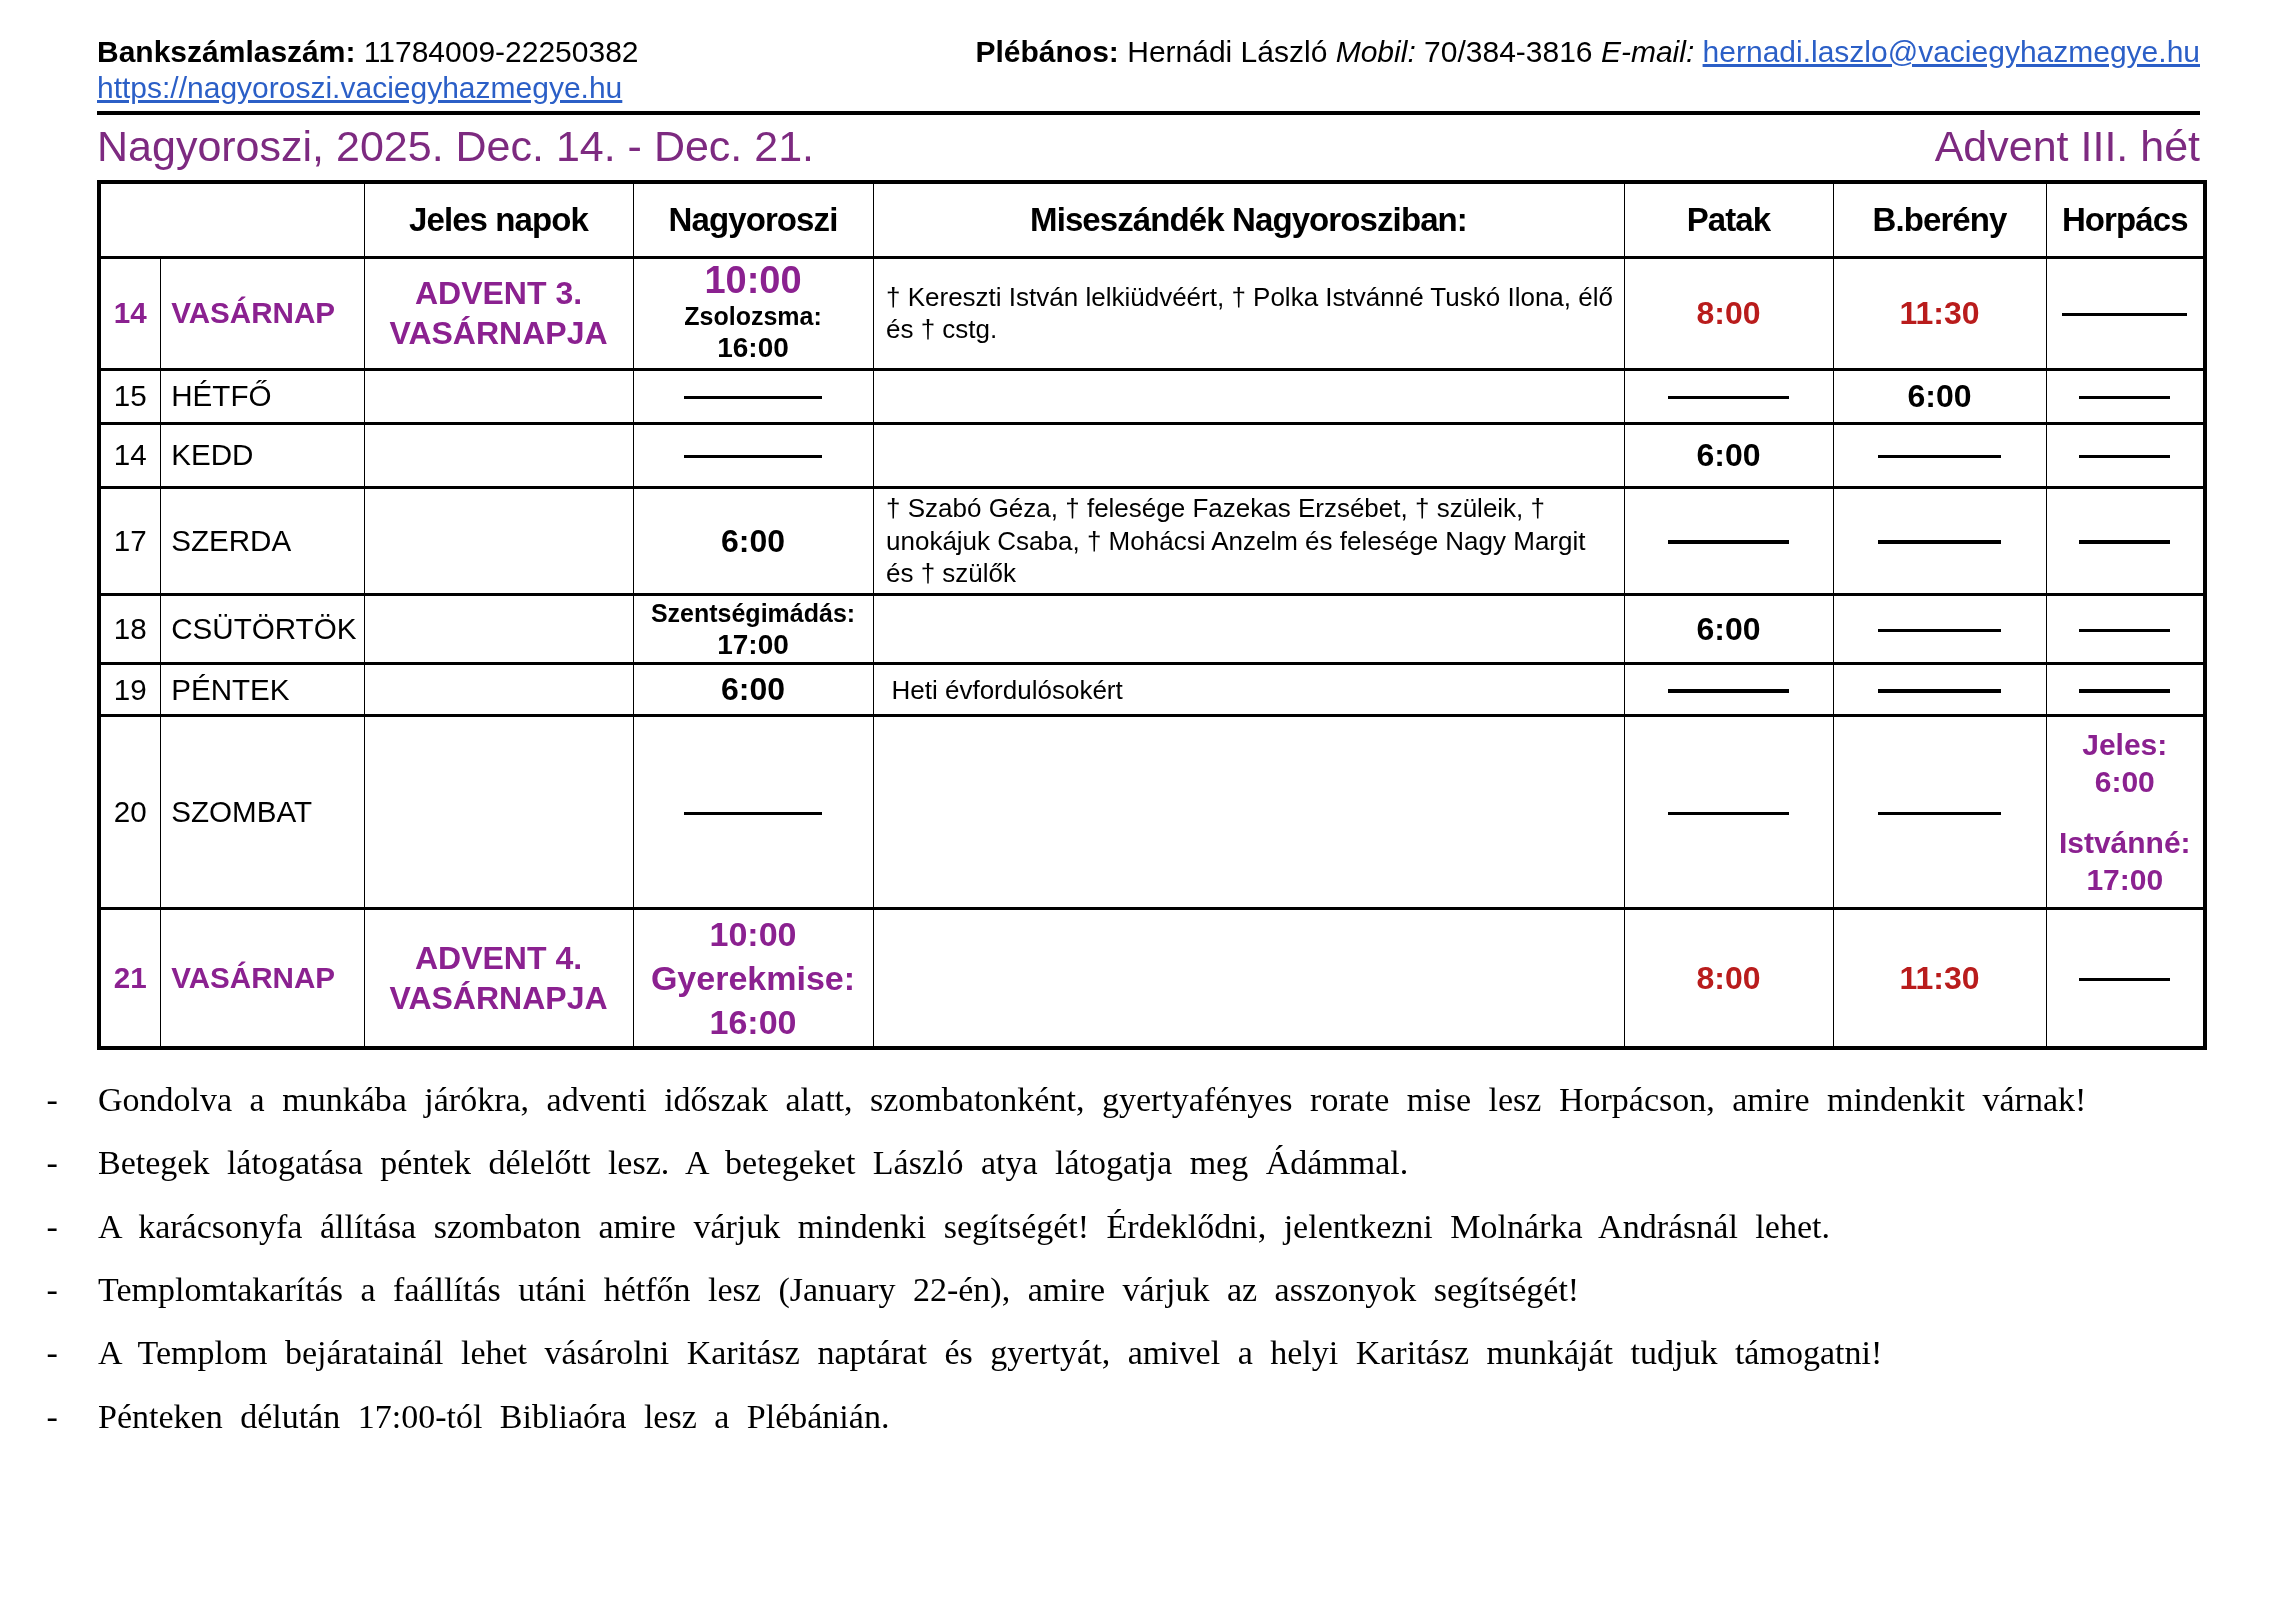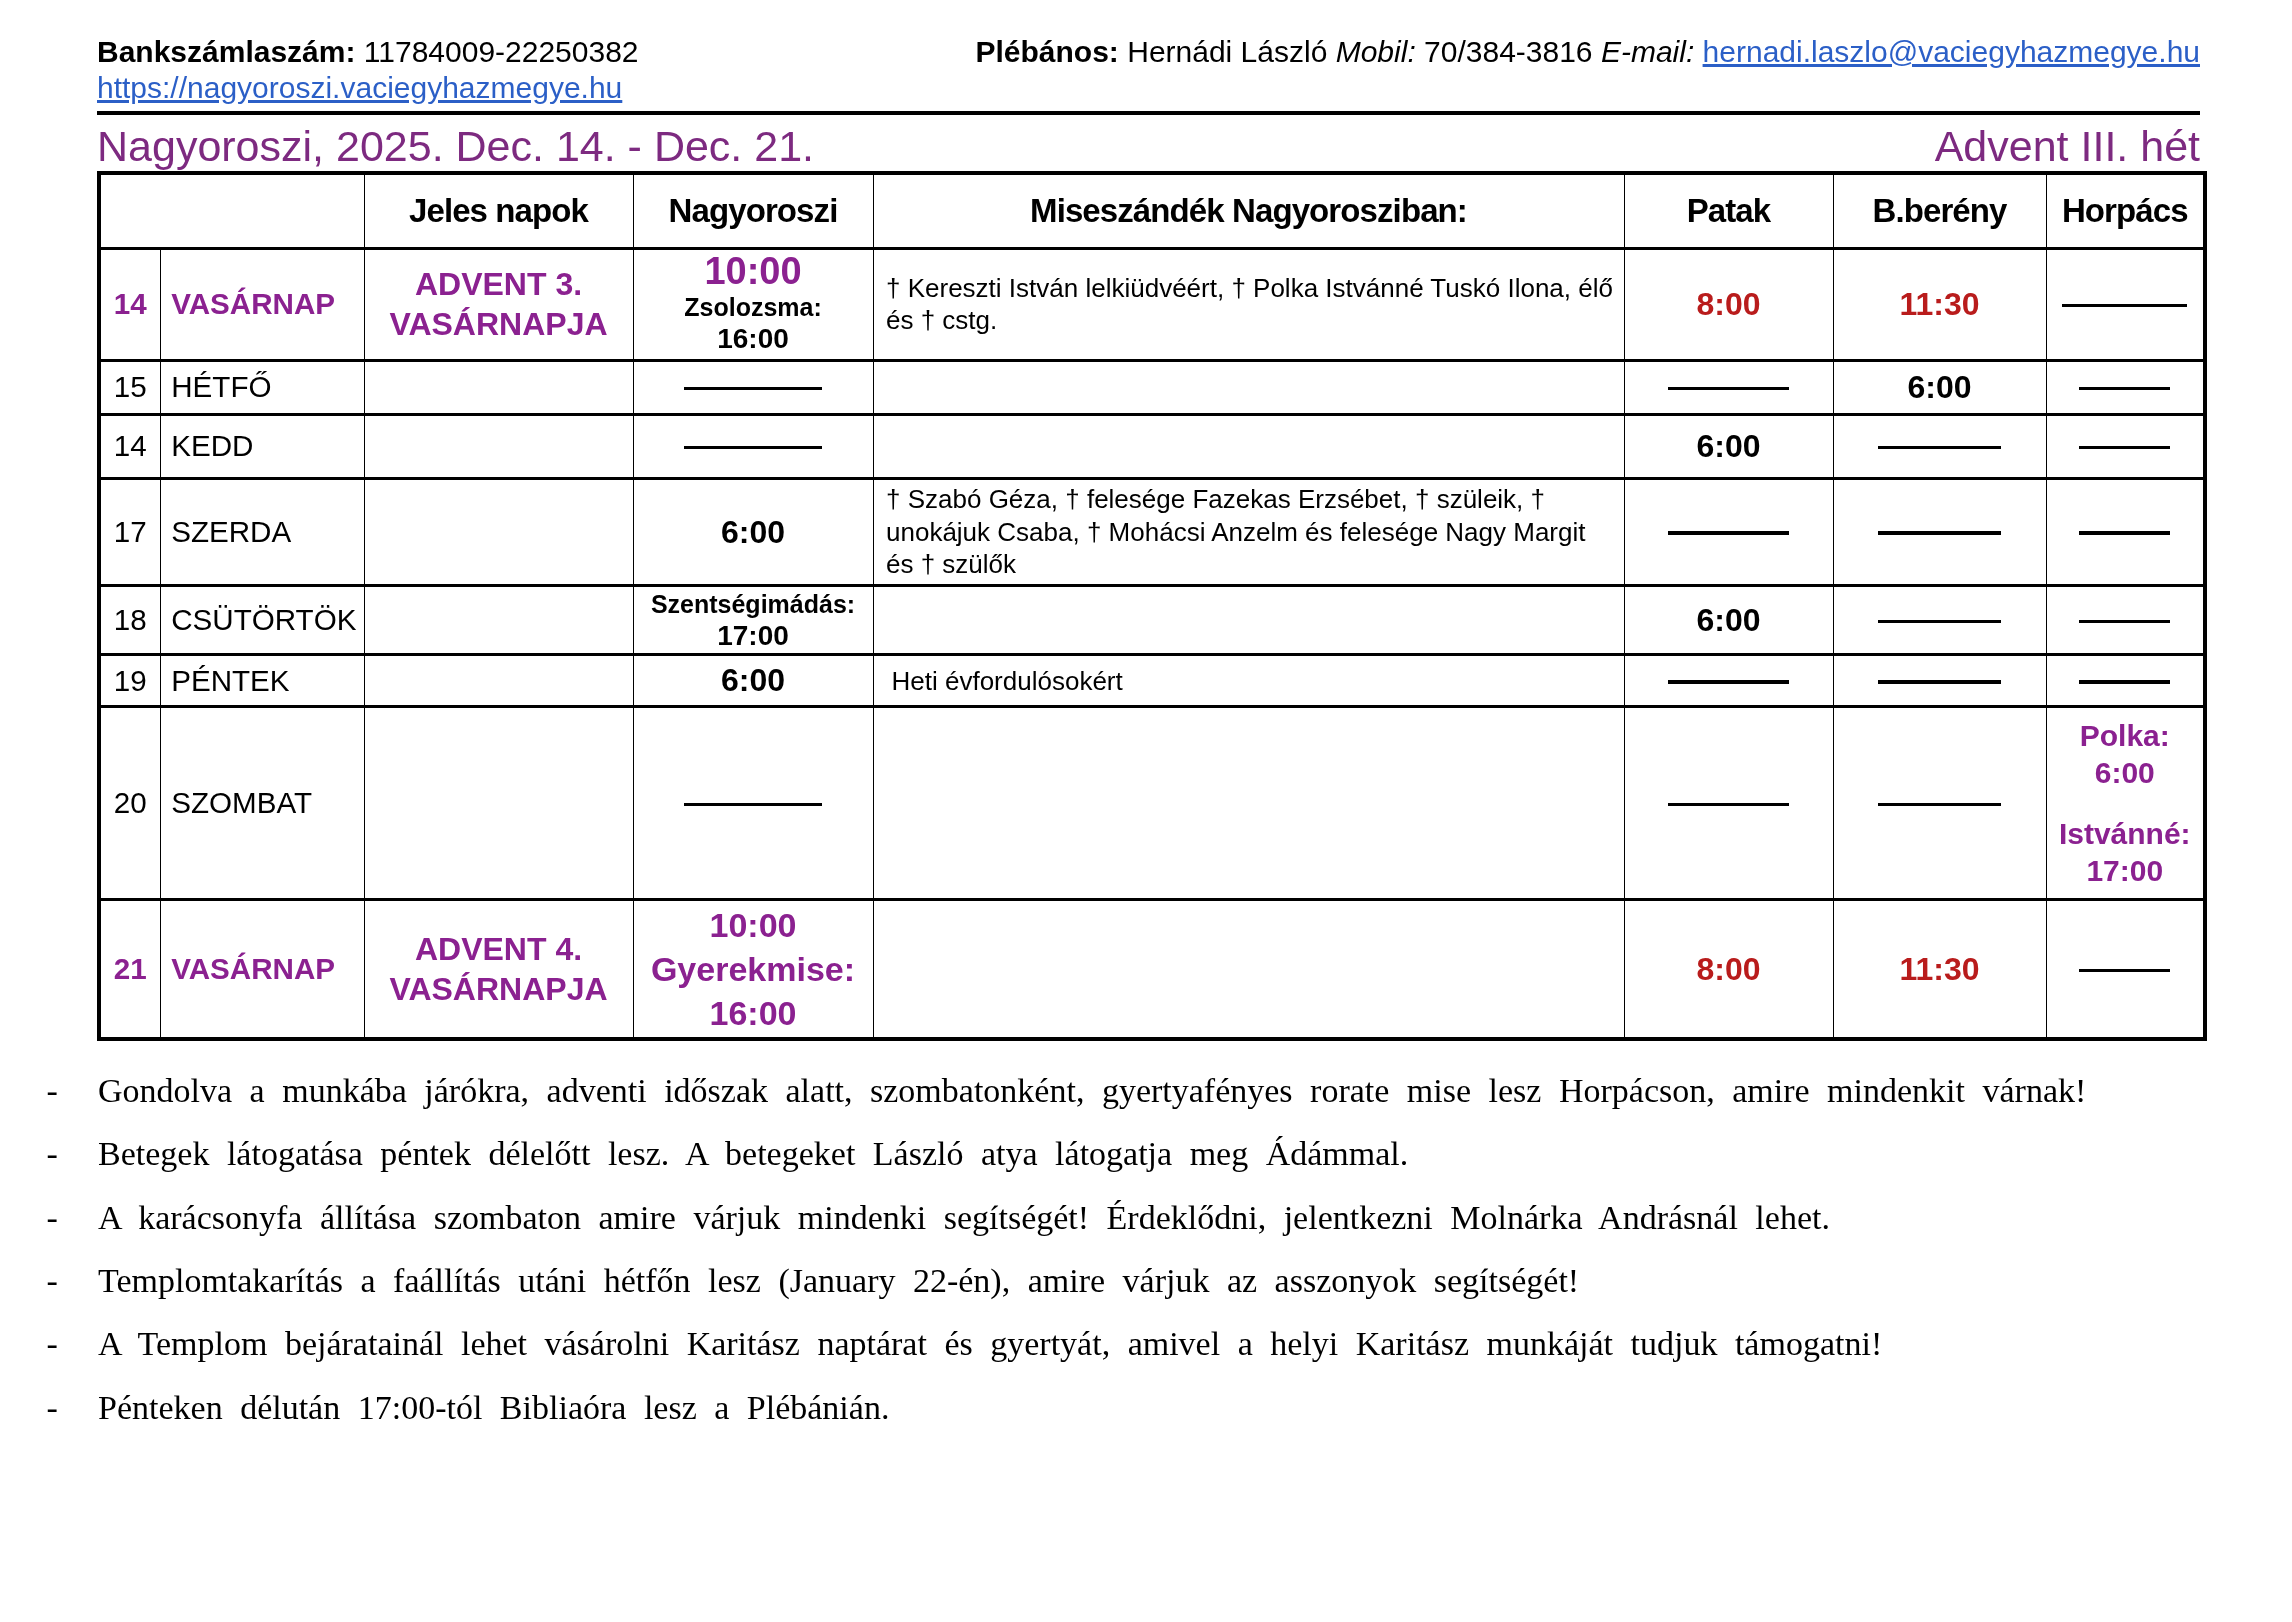--- a/index.html
+++ b/index.html
@@ -16,21 +16,21 @@
   
   .contact-bar { display: flex; justify-content: space-between; align-items: flex-start; }
   .contact-left, .contact-right { font-size: 30px; line-height: 36px; }
   .contact-right { text-align: right; }
   .b { font-weight: bold; }
   .i { font-style: italic; }
   a.link { color: #2b5fc7; text-decoration: underline; cursor: pointer; }
   .rule { height: 3.6px; background: #000; margin-top: 5.4px; }
 
   
-  .title-row { display: flex; justify-content: space-between; align-items: baseline; margin-top: 7.2px; }
+  .title-row { display: flex; justify-content: space-between; align-items: baseline; margin-top: 7.2px; margin-bottom: 9px; }
   .title-left, .title-right { font-size: 43px; color: #7d2a80; letter-spacing: 0; }
 
   
   table.sched { border-collapse: collapse; width: 2105px; table-layout: fixed; }
   table.sched td, table.sched th {
     border-left: 1.8px solid #000; border-right: 1.8px solid #000;
     border-top: 3.6px solid #000; border-bottom: 3.6px solid #000;
     vertical-align: middle; text-align: center; overflow: hidden;
   }
   table.sched { border: 4.5px solid #000; }
@@ -206,21 +206,21 @@
 
     <tr style="height:193px">
       <td class="c-day">20</td>
       <td class="c-name">SZOMBAT</td>
       <td class="c-special"></td>
       <td><span class="dash"></span></td>
       <td class="c-int"></td>
       <td><span class="dash"></span></td>
       <td><span class="dash"></span></td>
       <td class="hor-lines">
-        <div>Polka:</div>
+        <div>Jeles:</div>
         <div>6:00</div>
         <div class="hor-gap"></div>
         <div>Istvánné:</div>
         <div>17:00</div>
       </td>
     </tr>
 
     <tr style="height:139px">
       <td class="c-day purple">21</td>
       <td class="c-name purple">VASÁRNAP</td>

